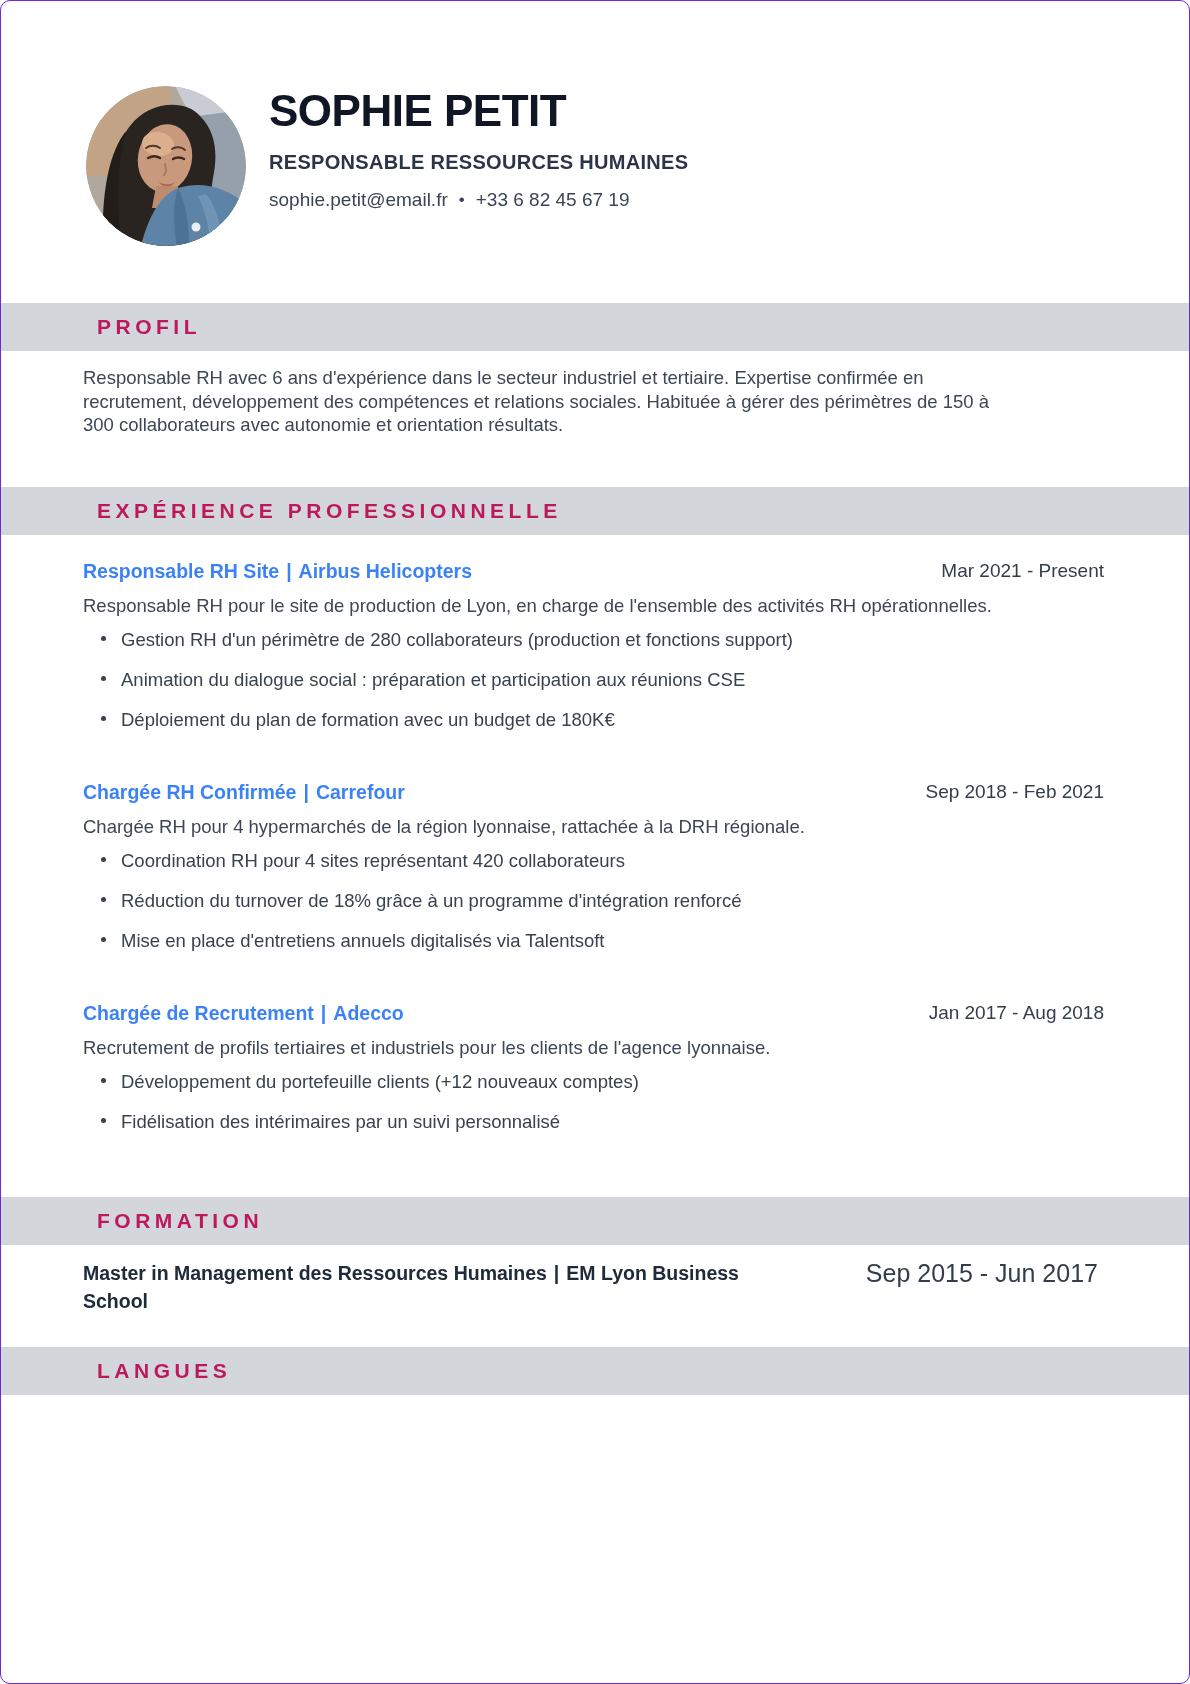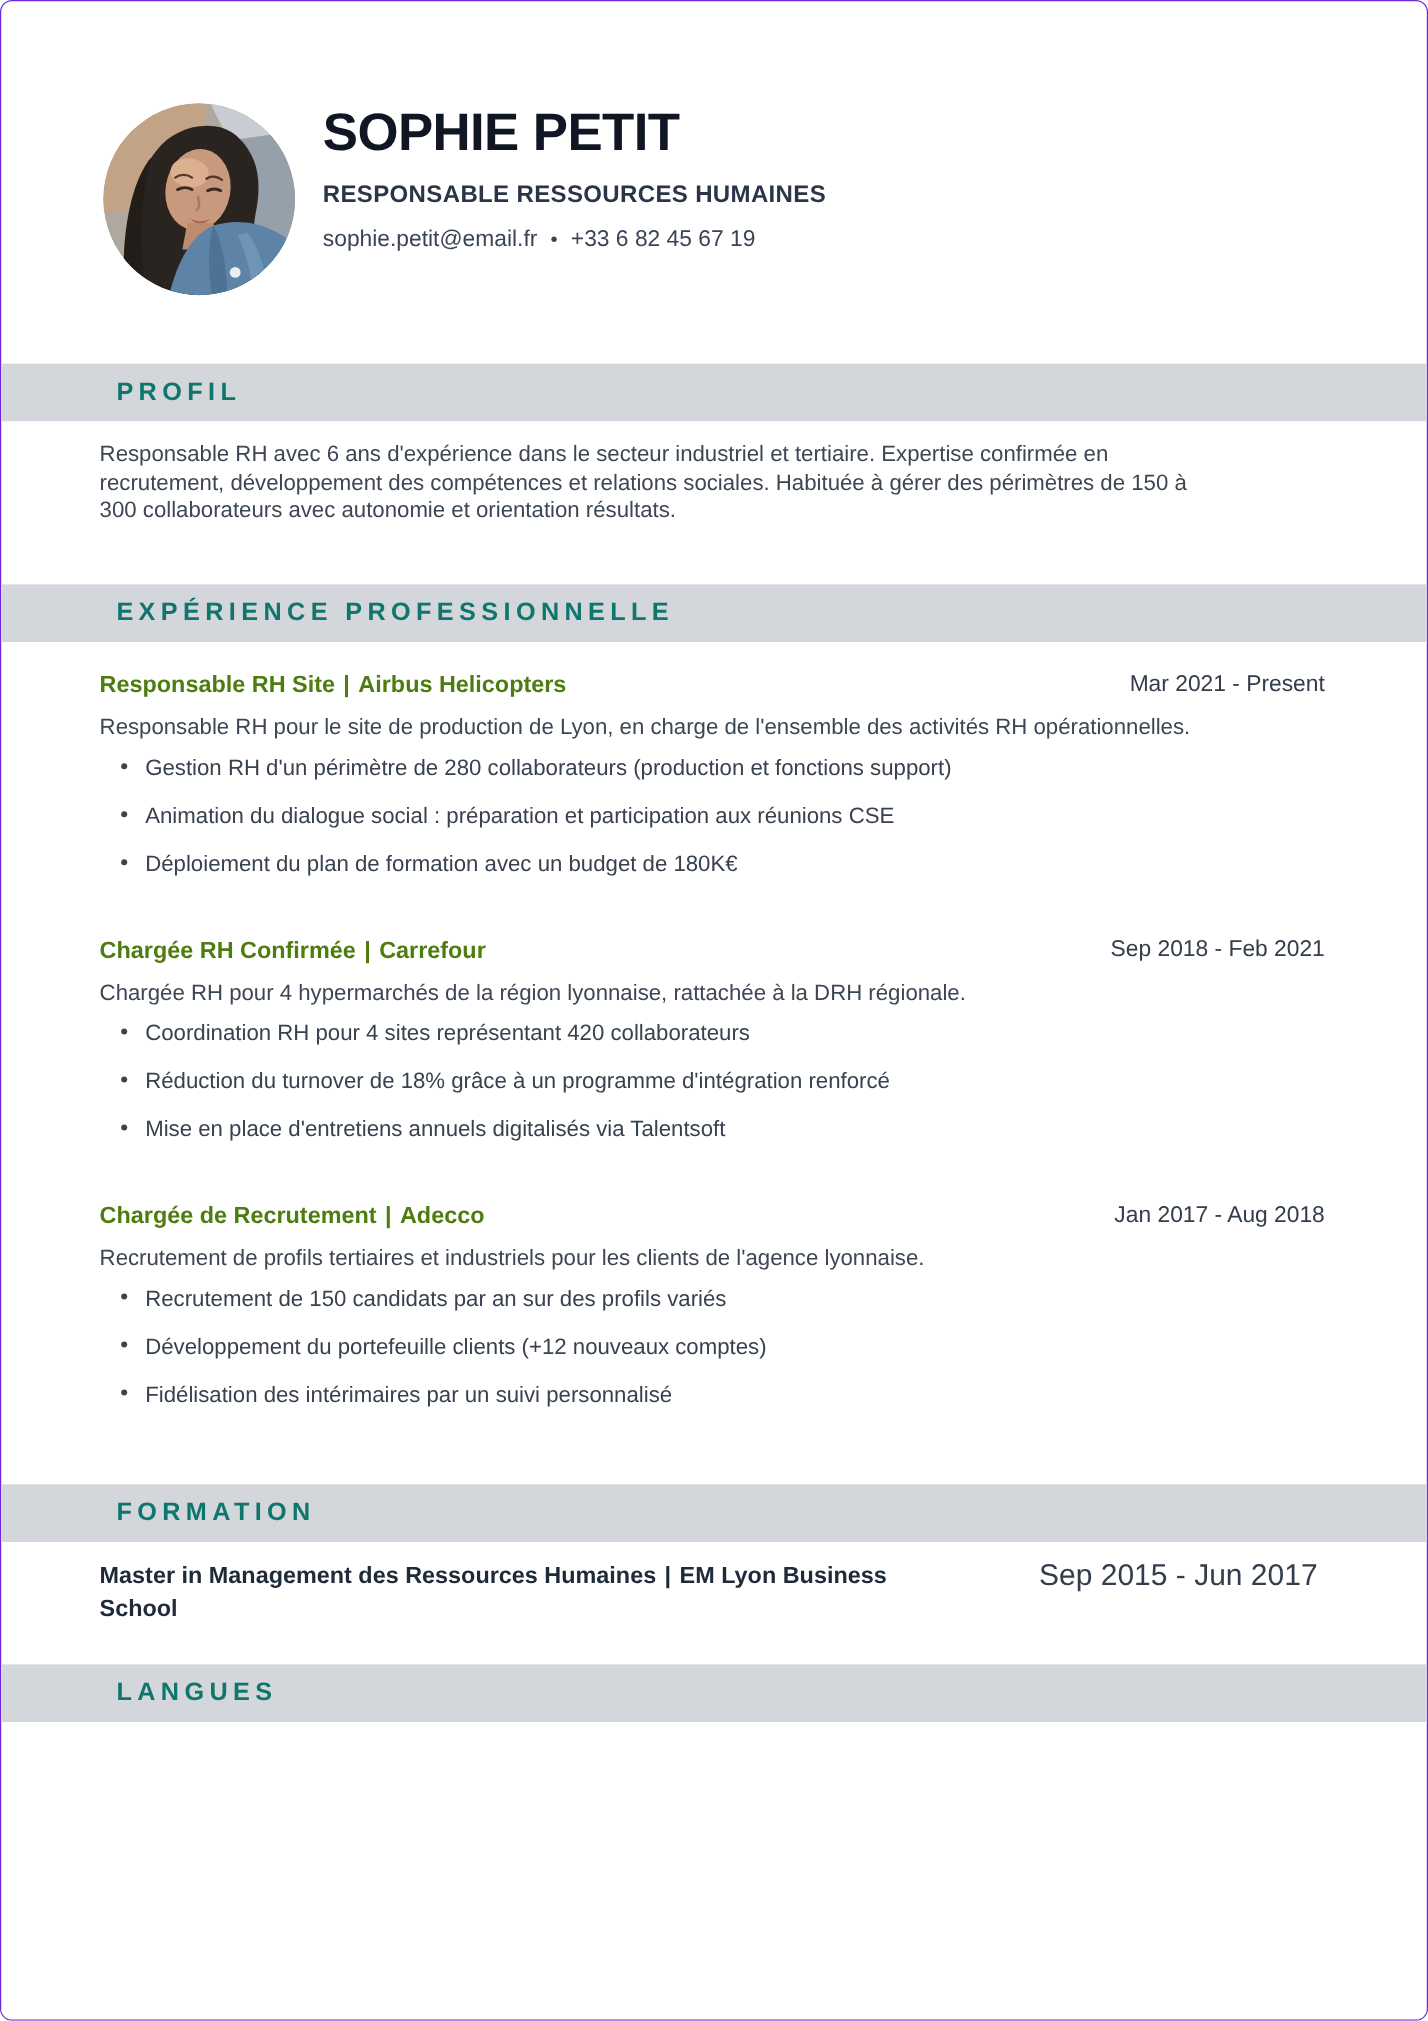--- a/index.html
+++ b/index.html
@@ -66,21 +66,21 @@
     height: 48px;
     background: #d3d6da;
     display: flex;
     align-items: center;
     padding-left: 96px;
   }
   .section-bar .bar-label {
     font-size: 21px;
     font-weight: 800;
     letter-spacing: 4.5px;
-    color: #0f766e;
+    color: #be185d;
     text-align: center;
   }
   .bar-profil { margin-top: 57px; }
   .bar-experience { margin-top: 50px; }
   .bar-formation { margin-top: 62px; }
   .bar-langues { margin-top: 32px; }
 
   
   .profil-body { padding: 15px 85px 0 82px; }
   .profil-body p {
@@ -95,21 +95,21 @@
   .job { margin-bottom: 45px; }
   .job:last-child { margin-bottom: 0; }
   .job-header {
     display: flex;
     justify-content: space-between;
     align-items: flex-start;
   }
   .job-title {
     font-size: 19.5px;
     font-weight: 700;
-    color: #4d7c0f;
+    color: #3b82f6;
     line-height: 28px;
     max-width: 690px;
   }
   .title-sep { font-weight: 600; padding: 0 7px; }
   .job-dates {
     font-size: 19px;
     color: #333d4b;
     line-height: 28px;
     white-space: nowrap;
   }
@@ -248,21 +248,20 @@
 
     <div class="job">
       <div class="job-header">
         <div class="job-title">
           <span>Chargée de Recrutement</span><span class="title-sep">|</span><span>Adecco</span>
         </div>
         <div class="job-dates">Jan 2017 - Aug 2018</div>
       </div>
       <div class="job-summary">Recrutement de profils tertiaires et industriels pour les clients de l'agence lyonnaise.</div>
       <ul class="bullets">
-          <li>Recrutement de 150 candidats par an sur des profils variés</li>
           <li>Développement du portefeuille clients (+12 nouveaux comptes)</li>
           <li>Fidélisation des intérimaires par un suivi personnalisé</li>
         </ul>
     </div>
   </div>
 
   <div class="section-bar bar-formation">
     <span class="bar-label">FORMATION</span>
   </div>
   <div class="formation-body">

